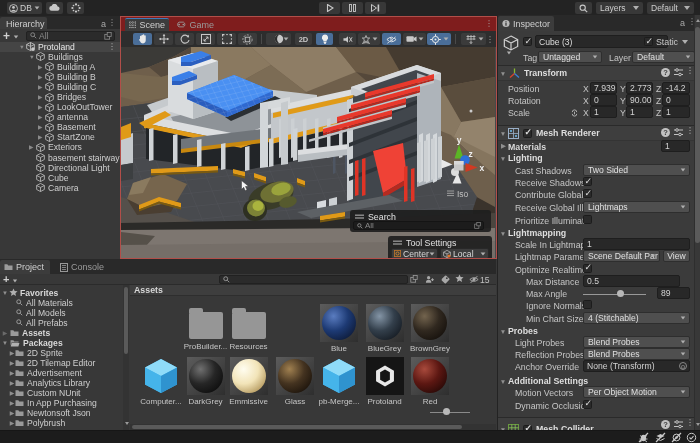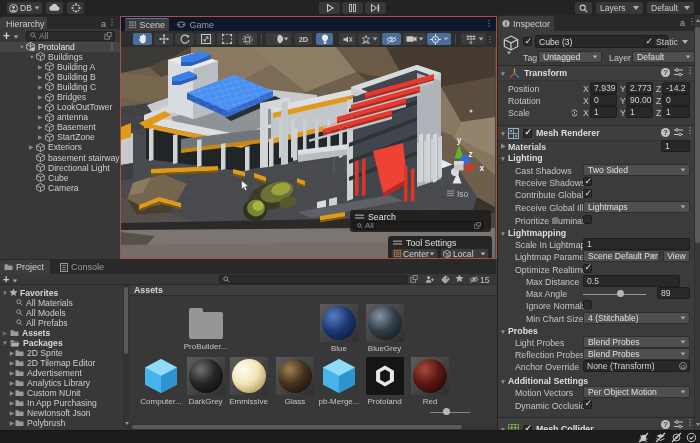--- a/index.html
+++ b/index.html
@@ -24,21 +24,21 @@
   #hierTool { position:absolute; left:0; top:13px; width:120px; height:12px; background:#383838; }
   .searchbox { position:absolute; background:#2b2b2b; border:1px solid #212121; border-radius:2px;
      color:#8a8a8a; font-size:8.5px; display:flex; align-items:center; }
   #hierRows { position:absolute; left:0; top:25.5px; width:120px; }
   .hrow { height:10.1px; display:flex; align-items:center; color:#cfcfcf; font-size:8.6px; white-space:nowrap; }
   .hrow .fold { color:#8a8a8a; font-size:5.8px; flex:none; width:7px;}
   .cubeic { width:9px; height:9px; flex:none; margin-right:3px; }
 
   
   #scenePane { left:120px; top:16px; width:377px; height:243px; border:1.5px solid #b14e49; background:#383838; overflow:hidden;}
-  #sceneTabs { position:absolute; left:0; top:0; right:0; height:14px; background:#0f172a; }
+  #sceneTabs { position:absolute; left:0; top:0; right:0; height:14px; background:#7f1d1d; }
   #sceneToolbar { position:absolute; left:0; top:14px; right:0; height:16px; background:#2d2d2d; }
   .sbtn { position:absolute; top:2px; height:12px; background:#3b3b3b; border-radius:2px;
       display:flex; align-items:center; justify-content:center; color:#c8c8c8; font-size:8px;}
   .sbtn.on { background:#4a6e99; color:#eee; }
   #viewport { position:absolute; left:0; top:30px; right:0; bottom:0; overflow:hidden; background:#47494c;}
 
   
   #insp { left:497px; top:15px; width:203px; height:415px; background:#3b3b3b; border-left:1px solid #232323;}
   #inspTabs { position:absolute; left:0; top:0; width:203px; height:16px; background:#292929; }
   .ilabel { white-space:nowrap; overflow:hidden; }
@@ -1121,31 +1121,41 @@
 </div>
 <div style="position:absolute;left:123px;top:0;width:6px;bottom:0;background:#333333;"></div>
 <div class="vthumb" style="left:124px;top:2px;width:4px;height:67px;"></div>
 <div style="position:absolute;left:124.5px;bottom:5px;width:0;height:0;border-left:2.5px solid transparent;border-right:2.5px solid transparent;border-top:3.5px solid #999;"></div>
 </div>
 <div id="assetsHead">Assets</div>
 <div class="cell" style="left:182.5px;top:45px;">
         <div class="folder"></div>
         <div class="clabel">ProBuilder...</div>
       </div>
+<div class="cell" style="left:225.5px;top:45px;">
+        <div class="folder"></div>
+        <div class="clabel">Resources</div>
+      </div>
 <div class="cell" style="left:316px;top:45px;text-align:center;">
         <div class="thumb">
           <div class="sphere" style="background:radial-gradient(circle at 34% 30%, #5a7cc0 0%, #1d3a74 45%, #091228 95%);"></div>
         </div>
         <div class="clabel">Blue</div>
       </div>
 <div class="cell" style="left:361.5px;top:45px;">
         <div class="thumb">
           <div class="sphere" style="background:radial-gradient(circle at 34% 30%, #8495a6 0%, #333f4b 45%, #0d1117 95%);"></div>
         </div>
         <div class="clabel">BlueGrey</div>
+      </div>
+<div class="cell" style="left:407px;top:45px;">
+        <div class="thumb">
+          <div class="sphere" style="background:radial-gradient(circle at 34% 30%, #73644e 0%, #30281f 45%, #0e0a07 95%);"></div>
+        </div>
+        <div class="clabel">BrownGrey</div>
       </div>
 <div class="cell" style="left:138px;top:98px;">
         <div style="position:relative;width:38px;height:38px;margin:0 auto;"><svg width="34" height="36" viewBox="0 0 34 36" style="margin-top:1px;">
             <polygon points="17,1 33,9.5 33,26.5 17,35 1,26.5 1,9.5" fill="#45b4ea"></polygon>
             <polygon points="17,1 33,9.5 17,18 1,9.5" fill="#8fdbf8"></polygon>
             <polygon points="17,18 33,9.5 33,26.5 17,35" fill="#2f93cf"></polygon>
             <polygon points="17,18 1,9.5 1,26.5 17,35" fill="#45b4ea"></polygon>
           </svg></div>
         <div class="clabel">Computer...</div>
       </div>

